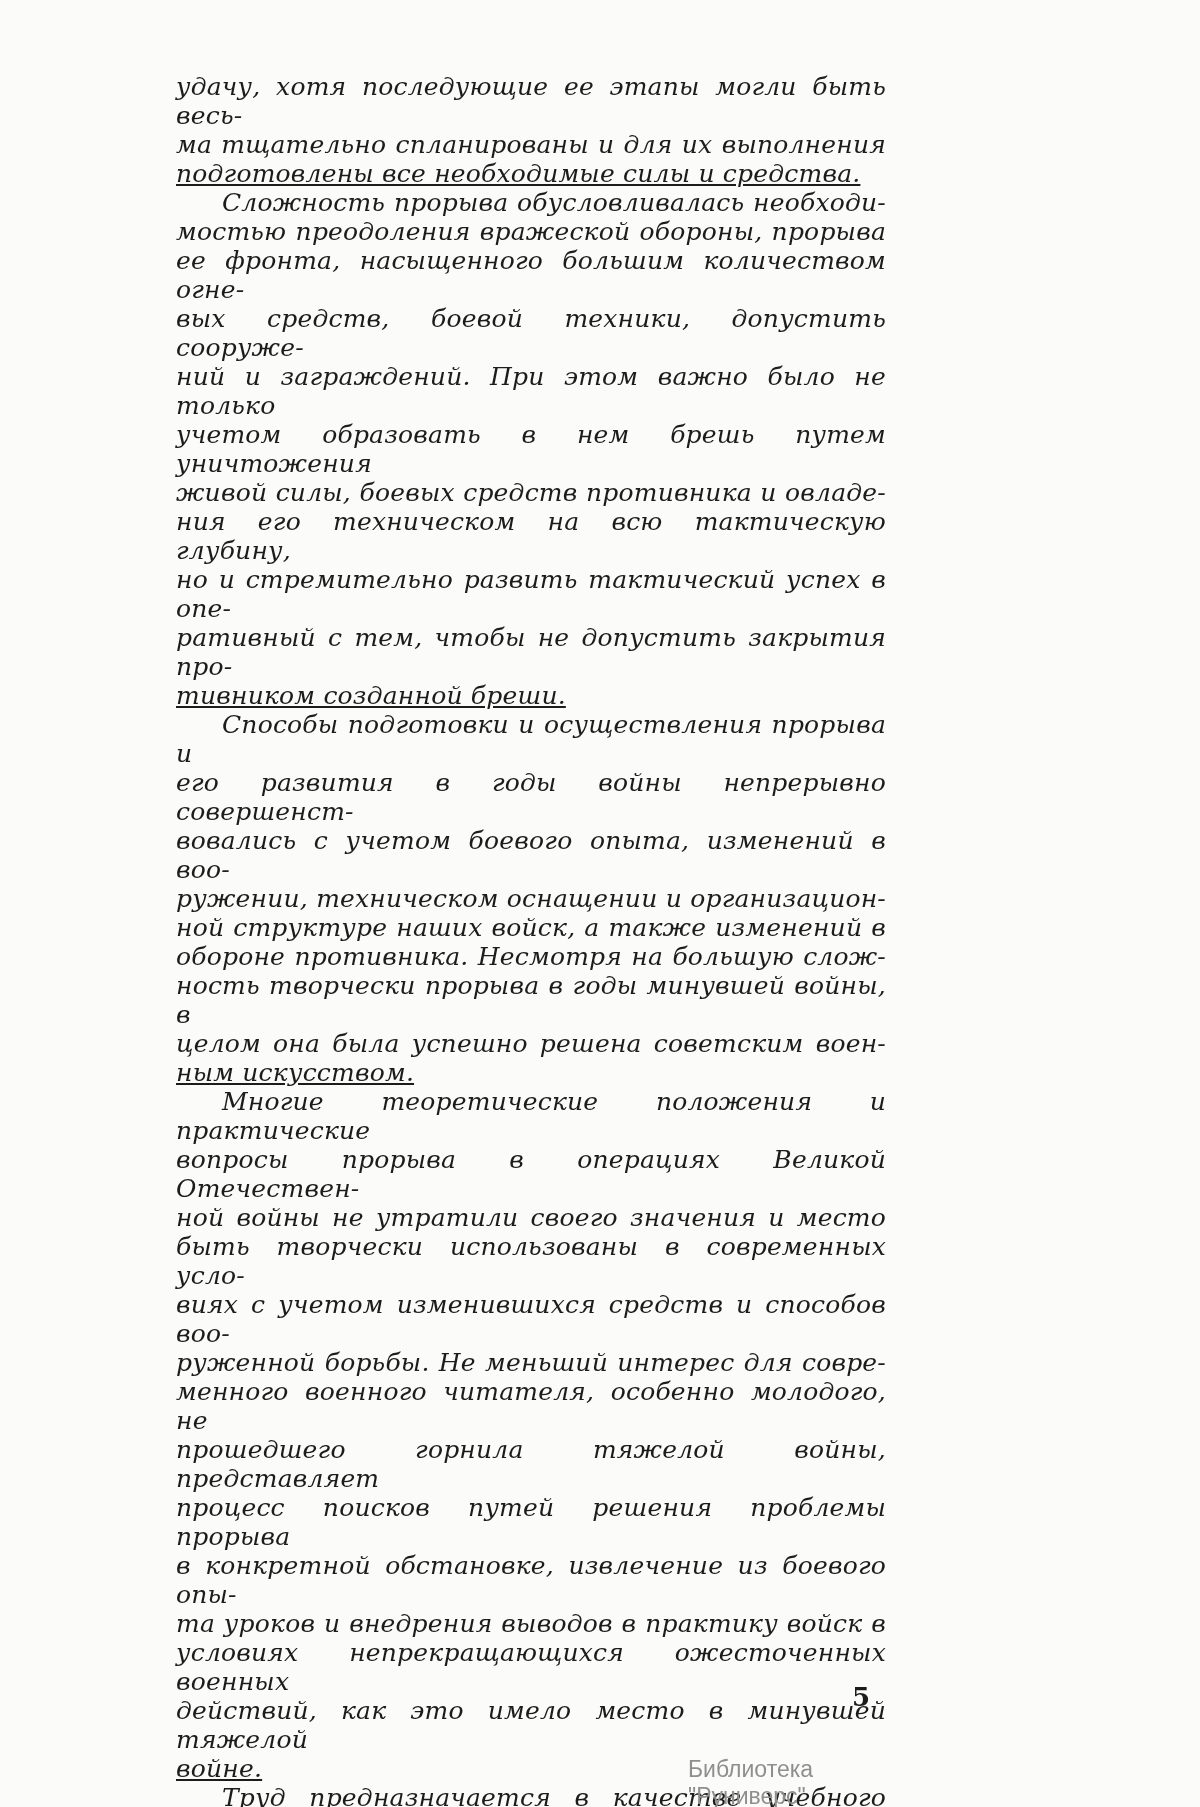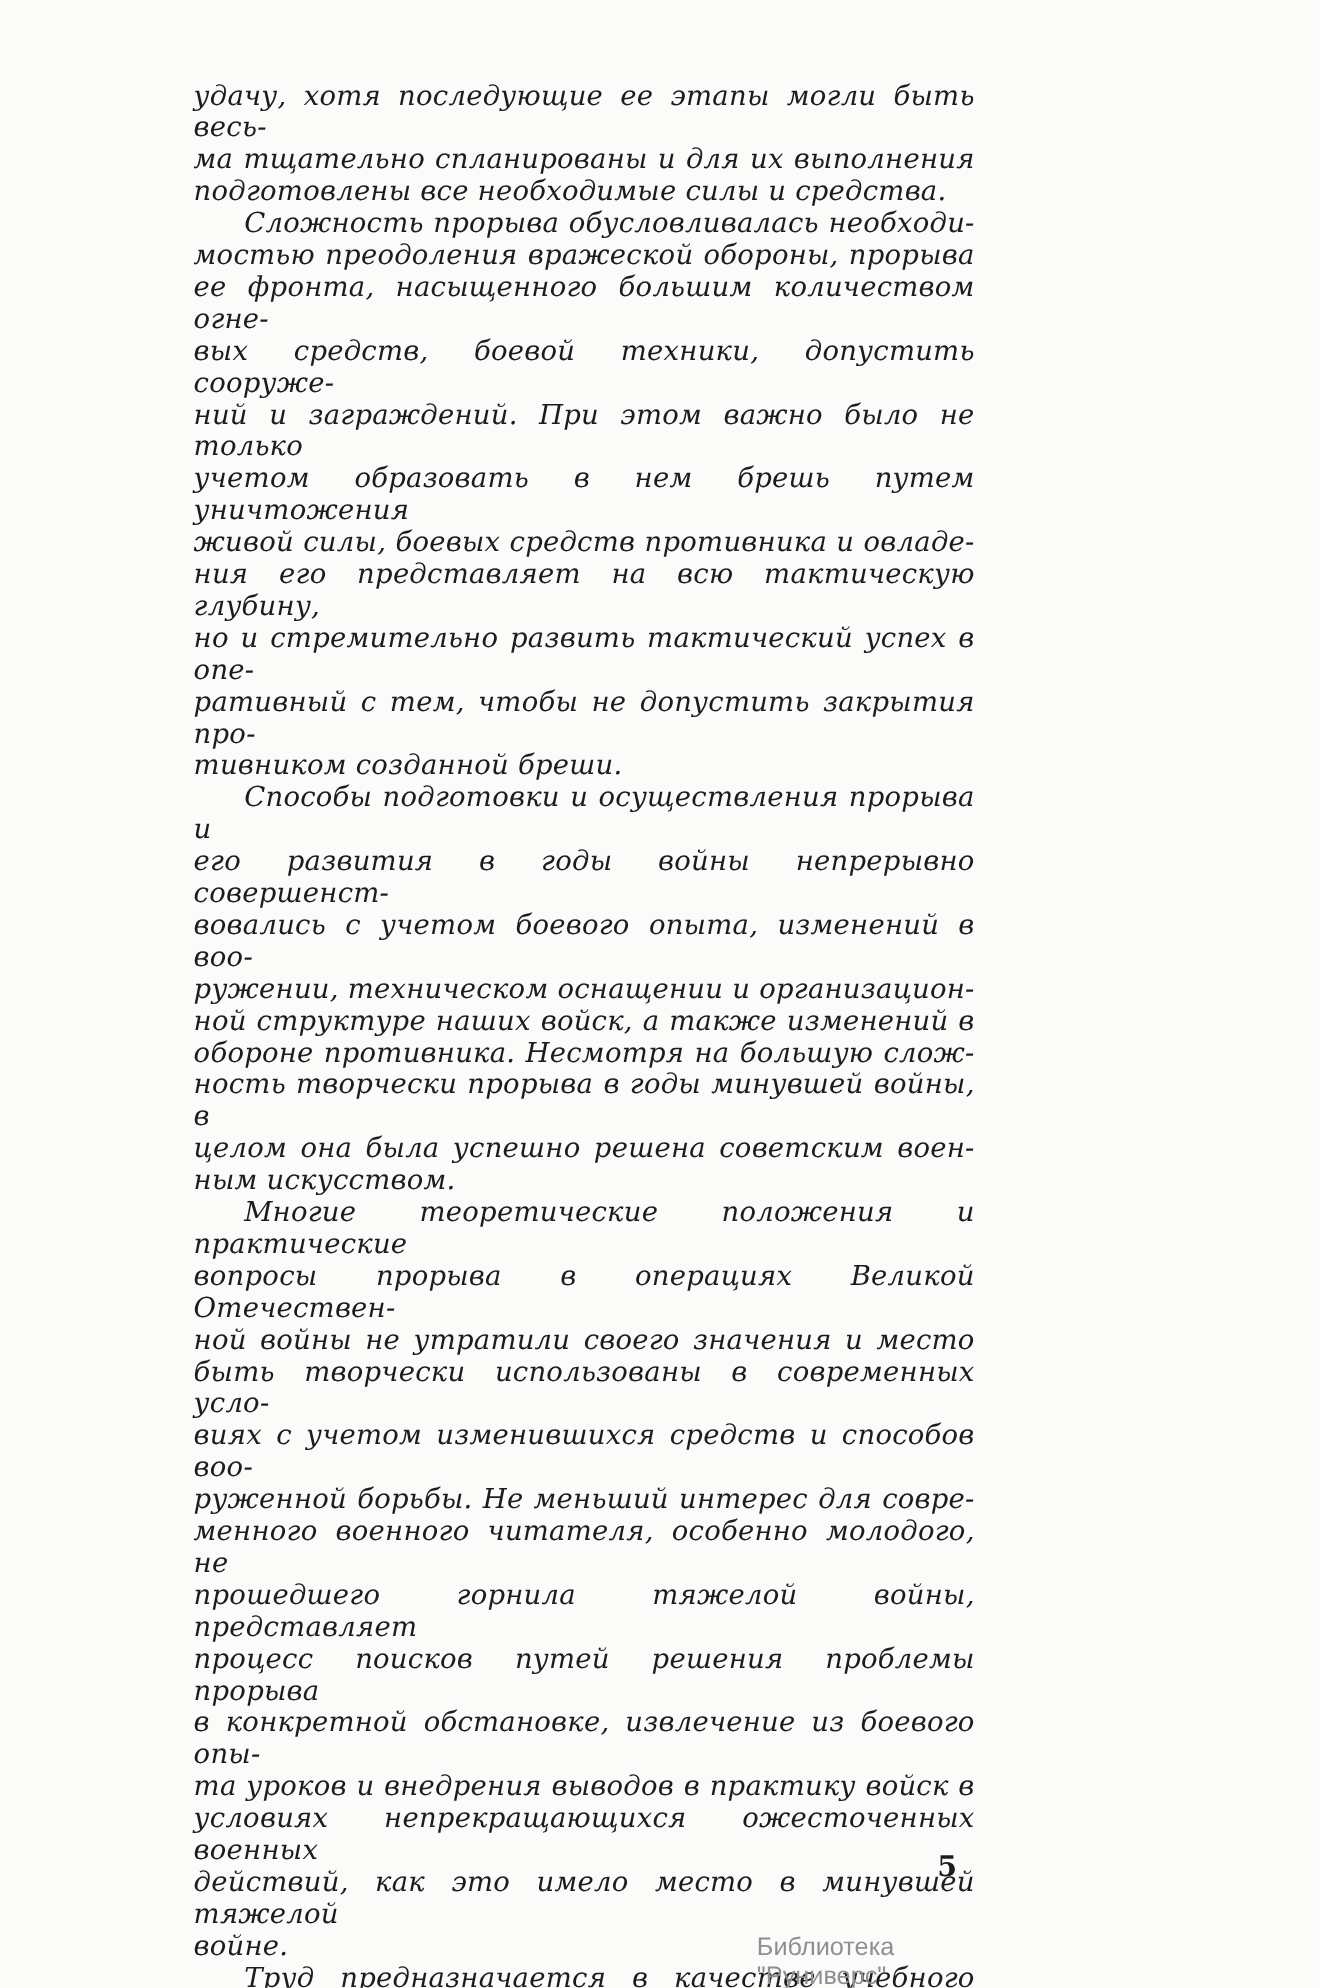--- a/index.html
+++ b/index.html
@@ -34,20 +34,21 @@
     font-size: 25px;
     line-height: 29px;
     font-style: italic;
     letter-spacing: 0.2px;
     text-align: justify;
     text-align-last: justify;
     white-space: normal;
   }
   .line.lastline {
     text-align-last: left;
+    text-decoration: underline;
   }
   .paragraph.indent .line:first-child {
     text-indent: 46px;
   }
   .page-number {
     position: absolute;
     left: 852px;
     top: 1682px;
     font-size: 26px;
     font-weight: bold;
@@ -79,21 +80,21 @@
         <div class="line lastline">подготовлены все необходимые силы и средства.</div>
       </div>
       <div class="paragraph indent">
         <div class="line">Сложность прорыва обусловливалась  необходи-</div>
         <div class="line">мостью преодоления вражеской обороны,  прорыва</div>
         <div class="line">ее фронта, насыщенного большим количеством огне-</div>
         <div class="line">вых средств, боевой техники, допустить  сооруже-</div>
         <div class="line">ний и заграждений. При этом важно было не только</div>
         <div class="line">учетом образовать в нем брешь путем уничтожения</div>
         <div class="line">живой силы, боевых средств  противника и овладе-</div>
-        <div class="line">ния его представляет на всю тактическую глубину,</div>
+        <div class="line">ния его техническом на всю тактическую глубину,</div>
         <div class="line">но и стремительно развить тактический успех в опе-</div>
         <div class="line">ративный с тем, чтобы не допустить закрытия  про-</div>
         <div class="line lastline">тивником созданной бреши.</div>
       </div>
       <div class="paragraph indent">
         <div class="line">Способы подготовки и осуществления прорыва и</div>
         <div class="line">его развития в годы войны непрерывно совершенст-</div>
         <div class="line">вовались с учетом боевого опыта, изменений в воо-</div>
         <div class="line">ружении, техническом  оснащении и организацион-</div>
         <div class="line">ной структуре наших  войск, а также  изменений в</div>

